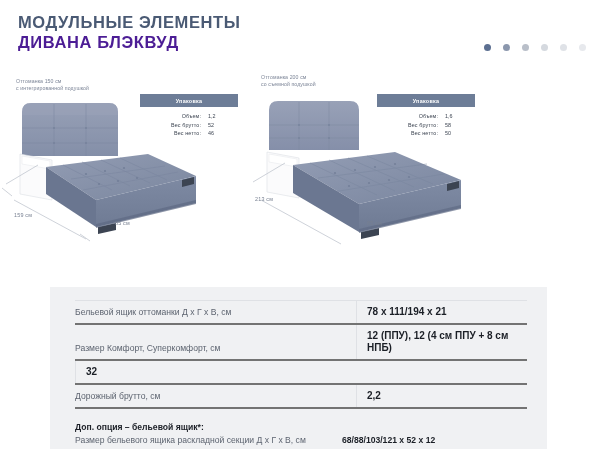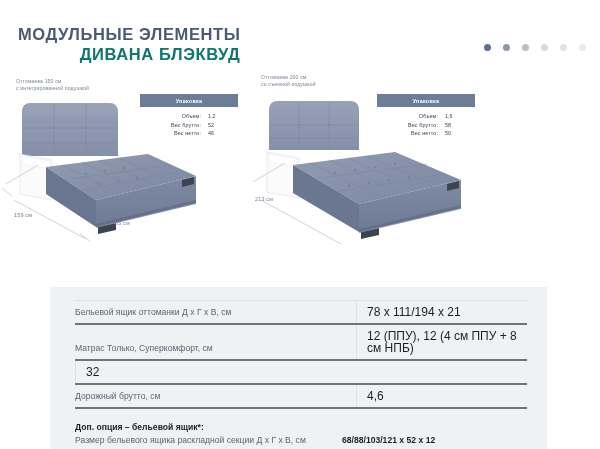--- a/index.html
+++ b/index.html
@@ -4,28 +4,28 @@
 <style>
   html,body{margin:0;padding:0;}
   body{
     width:600px;height:449px;overflow:hidden;background:#ffffff;
     font-family:"Liberation Sans","DejaVu Sans",sans-serif;
     -webkit-font-smoothing:antialiased;
   }
   .page{position:relative;width:600px;height:449px;}
 
   
-  .header{position:absolute;left:18px;top:24px;text-align:right;}
+  .header{position:absolute;left:18px;top:12px;}
   .title-l1{
     font-size:16.5px;font-weight:700;letter-spacing:.6px;
     color:#4a5a74;line-height:20px;white-space:nowrap;
   }
   .title-l2{
     font-size:16.5px;font-weight:700;letter-spacing:.6px;
-    color:#0f766e;line-height:20px;white-space:nowrap;margin-left:17px;
+    color:#4c1d95;line-height:20px;white-space:nowrap;
   }
   .dots{position:absolute;right:14px;top:44px;display:flex;gap:12px;align-items:center;}
   .dot{width:7px;height:7px;border-radius:50%;background:#d9dde3;}
 
   
   .product{position:absolute;}
   .prod-left{left:0;top:72px;width:250px;height:175px;}
   .prod-right{left:245px;top:68px;width:265px;height:180px;}
 
   .cap{position:absolute;font-size:5.2px;color:#7c8597;line-height:7.2px;letter-spacing:.1px;white-space:nowrap;}
@@ -64,21 +64,21 @@
     border-bottom:2px solid #737373;
     min-height:22px;
     gap:24px;
   }
   .trow:first-child{border-top:1px solid #dfe1e5;}
   .tlabel{
     width:257px;font-size:8.6px;color:#5d6470;line-height:12px;
     padding:5px 6px 5px 0;box-sizing:border-box;
   }
   .tval{
-    flex:1;font-size:12px;color:#1b1f26;font-weight:400;line-height:12px;
+    flex:1;font-size:10px;color:#1b1f26;font-weight:700;line-height:12px;
     padding:5px 0 5px 10px;box-sizing:border-box;
     border-left:1px solid #dfe1e5;
   }
   .opt{display:flex;align-items:flex-end;margin-top:12px;}
   .opt-left{width:257px;padding-right:6px;box-sizing:border-box;}
   .opt-title{font-size:8.6px;font-weight:700;color:#1b1f26;line-height:13px;}
   .opt-sub{font-size:8.6px;color:#5d6470;line-height:13px;}
   .opt-val{flex:1;font-size:8.6px;font-weight:700;color:#1b1f26;padding-left:10px;box-sizing:border-box;line-height:13px;padding-top:13px;}
   .note{margin-top:12px;font-size:5.4px;color:#8d95a2;letter-spacing:.1px;}
 </style>
@@ -302,29 +302,29 @@
   </div>
 
   <div class="panel">
     <div class="table">
       <div id="specrows">
           <div class="trow">
             <div class="tlabel">Бельевой ящик оттоманки Д х Г х В, см</div>
             <div class="tval">78 x 111/194 x 21</div>
           </div>
           <div class="trow">
-            <div class="tlabel">Матрас Только, Суперкомфорт, см</div>
+            <div class="tlabel">Размер Комфорт, Суперкомфорт, см</div>
             <div class="tval">12 (ППУ), 12 (4 см ППУ + 8 см НПБ)</div>
           </div>
           <div class="trow">
             <div class="tval">32</div>
           </div>
           <div class="trow">
             <div class="tlabel">Дорожный брутто, см</div>
-            <div class="tval">4,6</div>
+            <div class="tval">2,2</div>
           </div>
         </div>
 
       <div class="opt">
         <div class="opt-left">
           <div class="opt-title">Доп. опция – бельевой ящик*:</div>
           <div class="opt-sub">Размер бельевого ящика раскладной секции Д х Г х В, см</div>
         </div>
         <div class="opt-val">68/88/103/121 x 52 x 12</div>
       </div>

